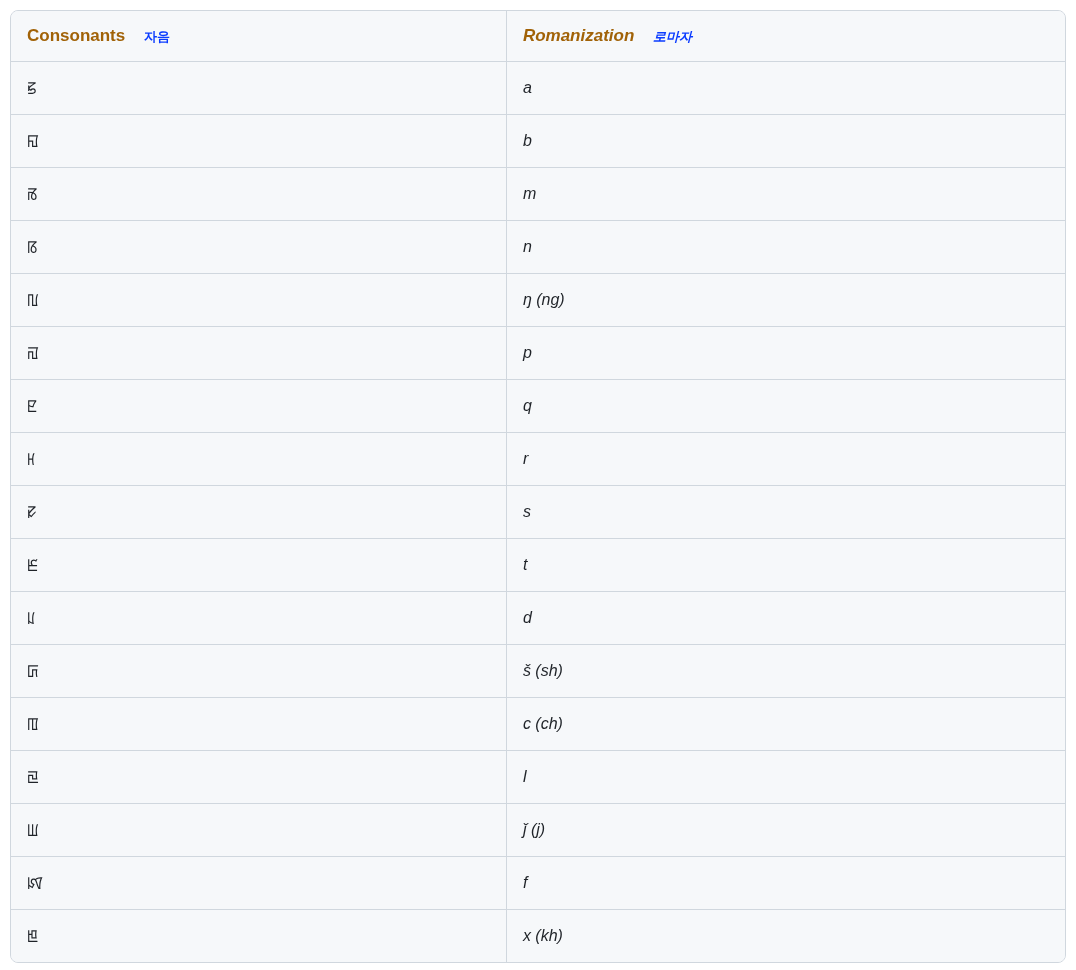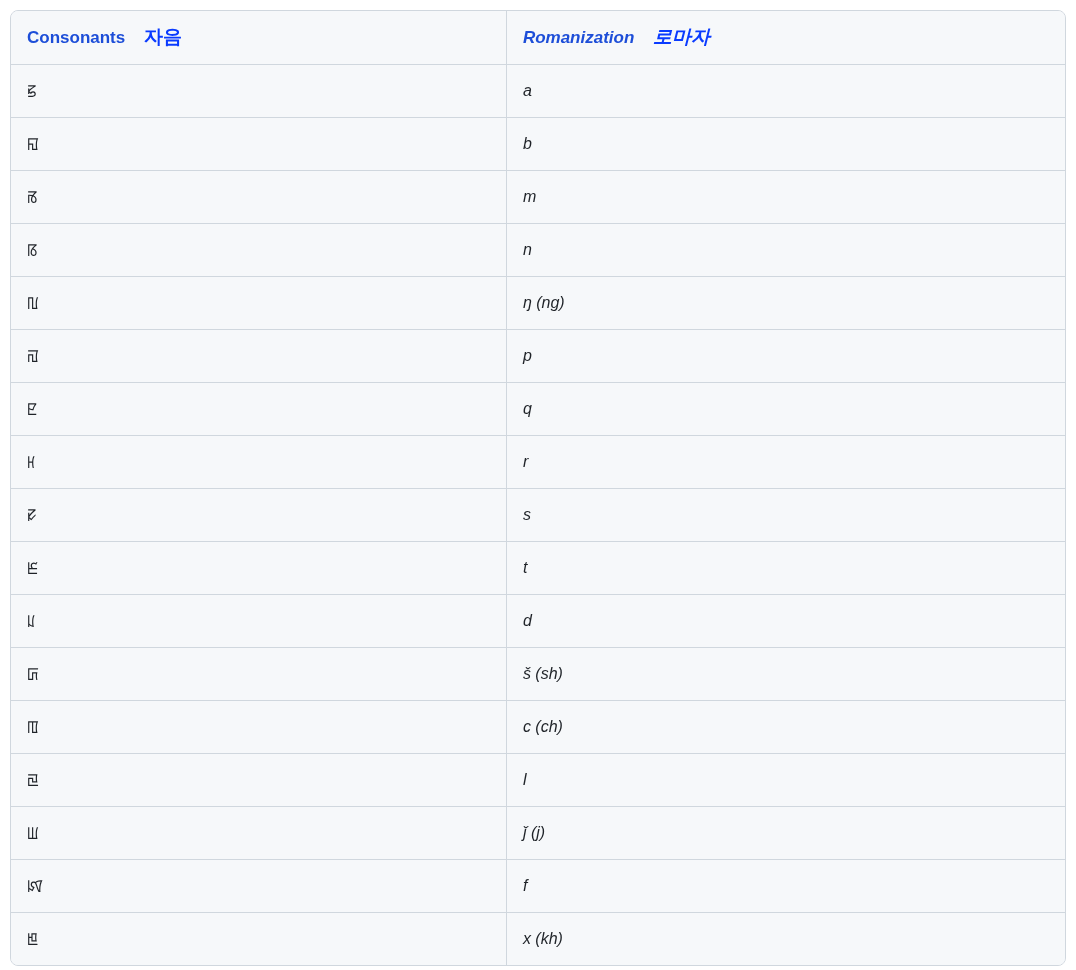--- a/index.html
+++ b/index.html
@@ -39,27 +39,27 @@
     padding: 12px 16px;
     font-weight: 600;
     background: #f6f8fa;
     font-size: 17px;
   }
   td {
     padding: 14px 16px;
     background: #f6f8fa;
   }
   .header-main {
-    color: #1d4ed8;
+    color: #a16207;
     margin-right: 14px;
   }
   .header-translation {
     color: #0a3bff;
     font-weight: 600;
-    font-size: 19px;
+    font-size: 13px;
   }
   .col1 { width: 47%; }
   .col2 { width: 53%; }
 </style>
 </head>
 <body>
 
 <div class="table-container">
   <table>
     <colgroup>

